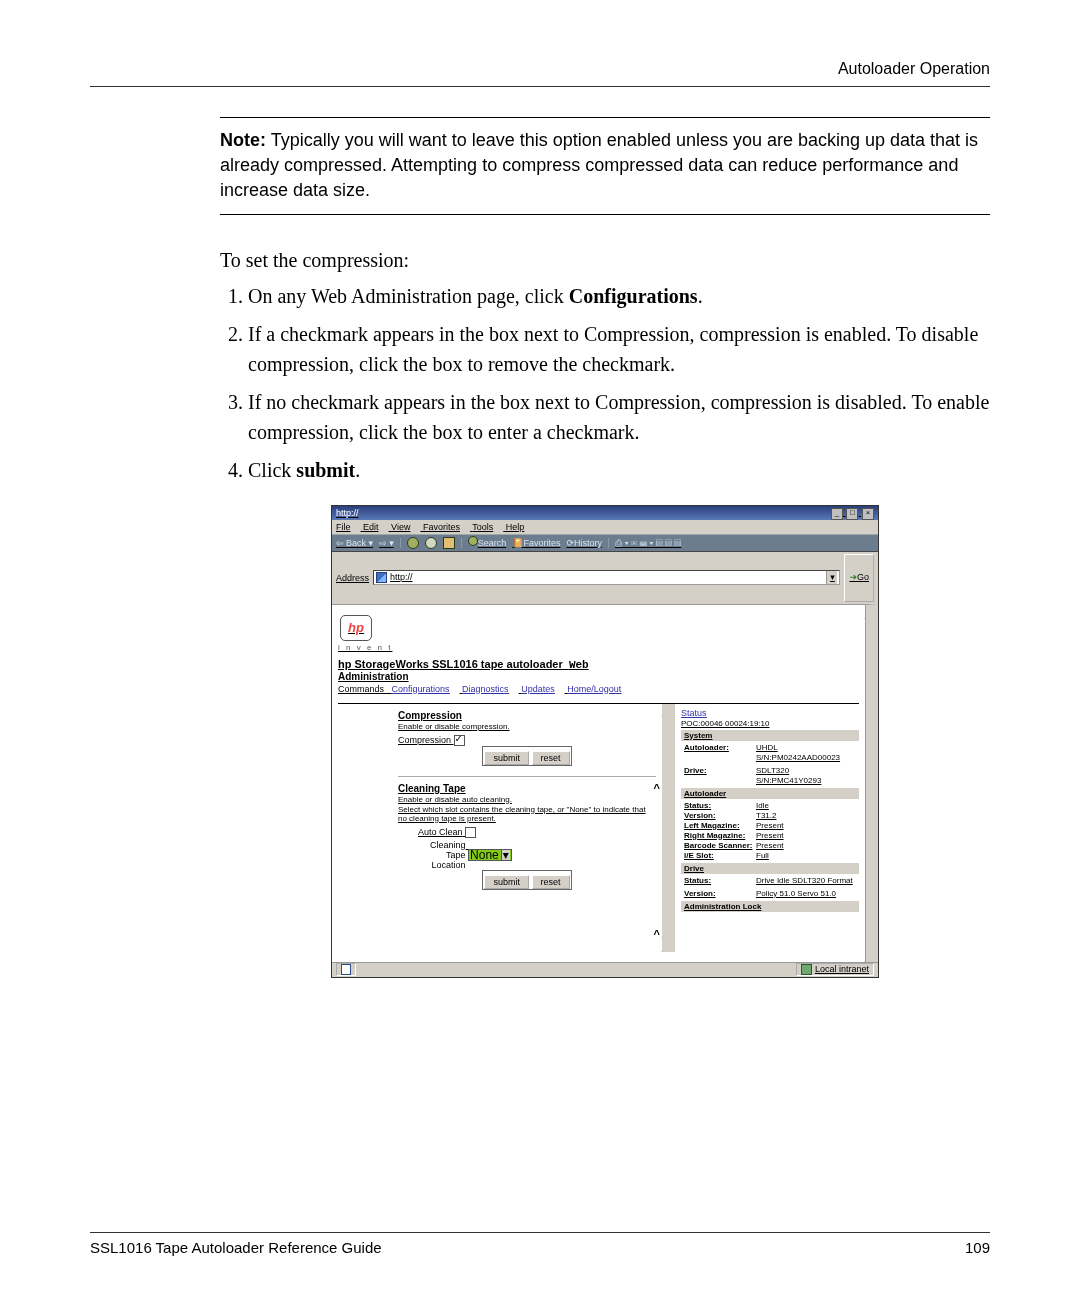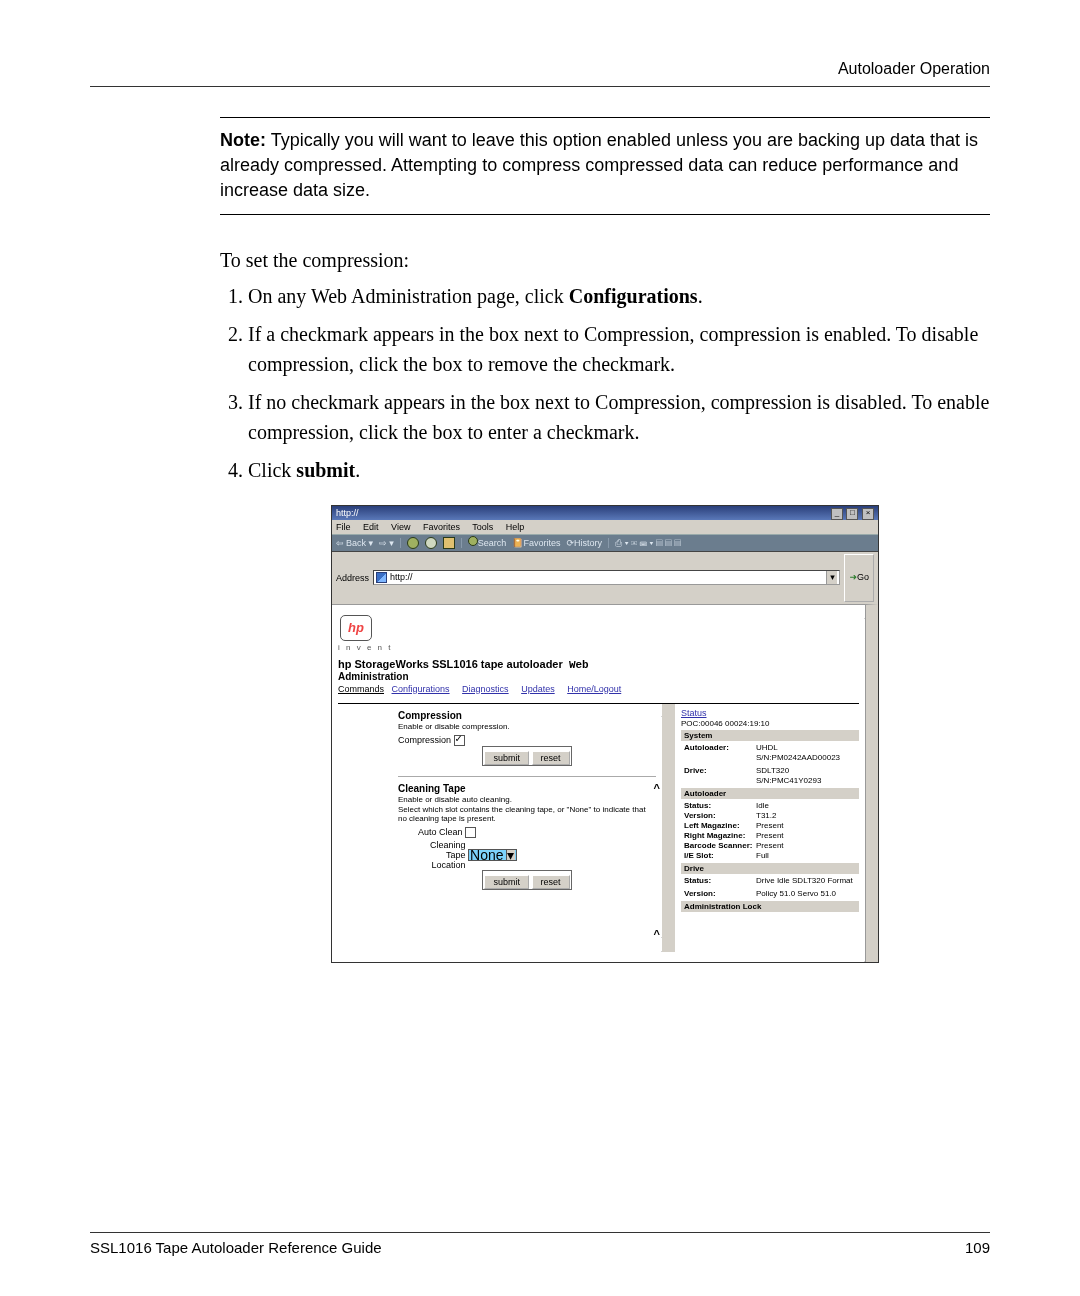--- a/index.html
+++ b/index.html
@@ -54,20 +54,21 @@
     padding-left: 28px;
     margin-top: 6px;
   }
   .body-text li {
     margin-bottom: 8px;
   }
   .body-text b { font-weight: bold; }
   .figure-wrap {
     margin-left: 130px;
     margin-top: 8px;
+    text-decoration: underline;
   }
   .fig-caption {
     text-align: center;
     font-weight: bold;
     font-size: 16px;
     margin-top: 14px;
   }
   .footer {
     position: absolute;
     bottom: 40px;
@@ -307,21 +308,21 @@
     display: flex;
     justify-content: space-between;
     align-items: center;
     padding: 0 4px;
     font-size: 9px;
   }
   .statusbar .sunken{border:1px inset #fff;padding:0 4px;height:11px;line-height:11px;display:flex;align-items:center;gap:3px}
   .ie-doc-ico{width:8px;height:9px;background:#fff;border:1px solid #2a4a8a;display:inline-block}
   .intranet-ico{width:9px;height:9px;background:#6fa86f;border:1px solid #2a5a2a;display:inline-block}
   .dropdown-fake{
-    display:inline-block;border:1px solid #555;background:#7dd3fc;font-size:14px;padding:0 1px;
+    display:inline-block;border:1px solid #555;background:#84cc16;font-size:12px;padding:0 1px;
     height:10px;line-height:10px;
   }
   .dropdown-fake .dd-btn{display:inline-block;background:#d4d0c8;border-left:1px solid #555;width:8px;text-align:center;margin-left:2px}
   .sep{display:inline-block;width:1px;height:10px;background:#89a;vertical-align:middle}
 </style>
 </head>
 <body>
 
 <div class="page">
 
@@ -508,20 +509,29 @@
               </div>
             <div class="kv" style="margin-top:3px">
                 <span class="k">Version:</span>
                 <span class="v">Policy 51.0 Servo 51.0</span>
               </div>
             <div class="greyband" style="margin-bottom:0">Administration Lock</div>
           </div>
         </div>
       </div>
 
+      <div class="statusbar">
+        <span class="sunken">
+            <span class="ie-doc-ico"></span>
+          </span>
+        <span class="sunken">
+          <span class="intranet-ico"></span>
+          <span>Local intranet</span>
+        </span>
+      </div>
     </div>
 
   </div>
 
   <div class="footer">
     <span>SSL1016 Tape Autoloader Reference Guide</span>
     <span>109</span>
   </div>
 </div>
 

